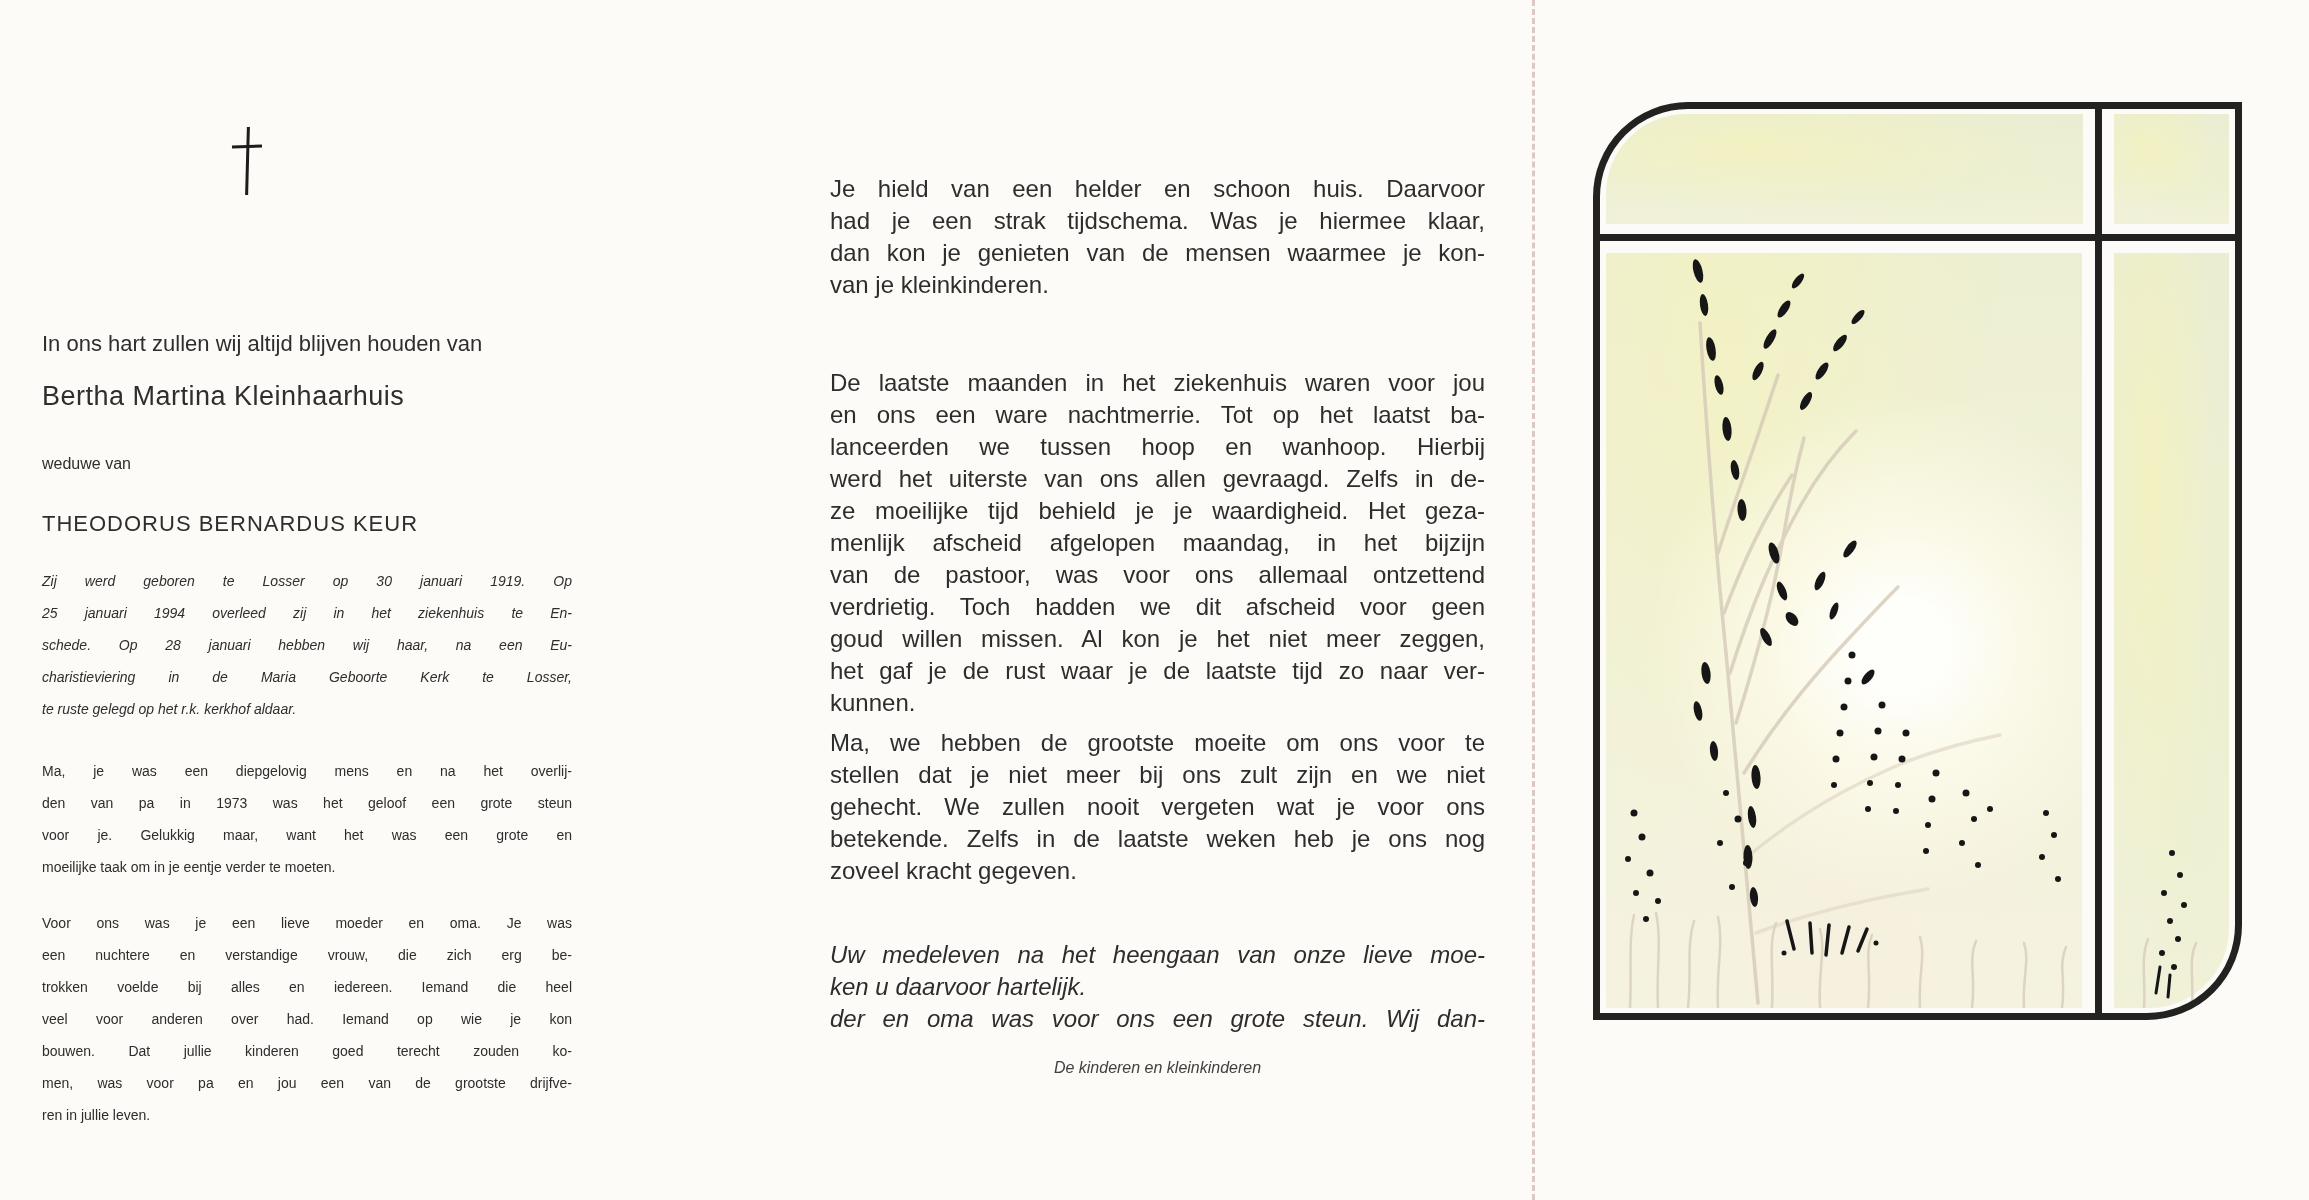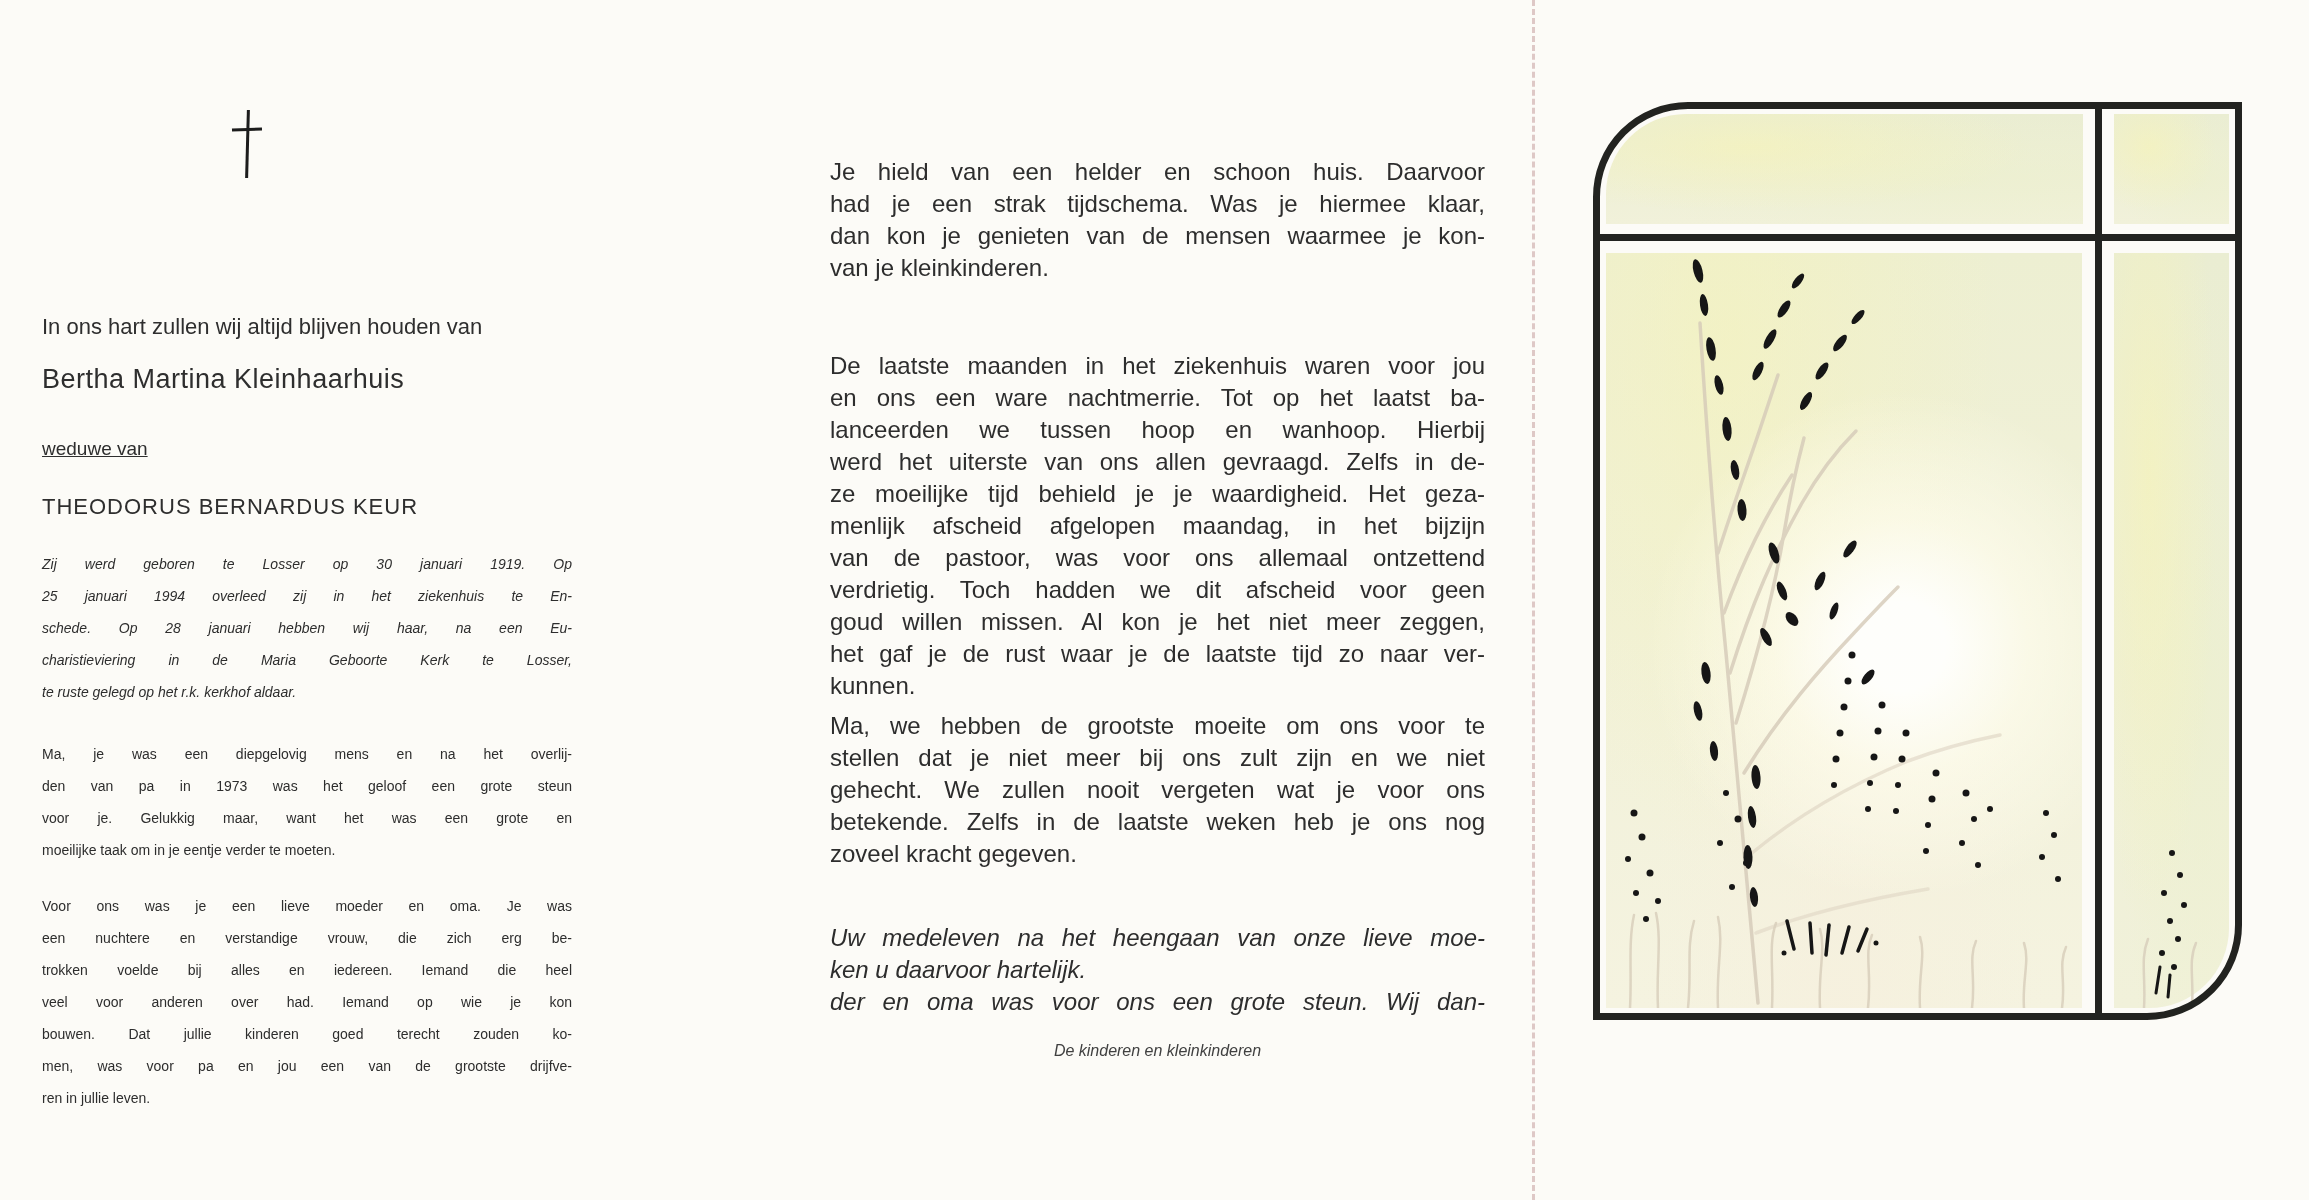--- a/index.html
+++ b/index.html
@@ -12,36 +12,36 @@
   }
   .card{position:relative;width:2309px;height:1200px;}
 
   
   .fold{
     position:absolute;left:1532px;top:0;height:1200px;width:0;
     border-left:3px dashed rgba(186,138,138,0.45);
   }
 
   
-  .col{position:absolute;top:0;height:1152px;}
+  .col{position:absolute;top:17px;height:1152px;}
   .col1{left:42px;width:530px;}
   .col2{left:830px;width:655px;}
 
   .block{position:absolute;left:0;width:100%;}
 
   .para{font-size:14px;line-height:32px;color:#2d2d2d;}
   .col2 .para{font-size:24px;}
   .para.italic{font-style:italic;}
   .tline{text-align:justify;text-align-last:justify;white-space:nowrap;}
   .tline.last{text-align-last:left;}
 
   .center{}
   .intro{font-size:22px;line-height:30px;}
   .name{font-size:27px;letter-spacing:0.5px;}
-  .widow{font-size:19px;text-decoration:underline;}
+  .widow{font-size:16px;}
   .husband{font-size:22px;letter-spacing:1px;}
 
   .signature{
     font-size:16px;font-style:italic;text-align:center;color:#404040;
   }
 
   
   .cross{position:absolute;left:190px;top:110px;width:30px;height:68px;}
   .cross::before{
     content:"";position:absolute;left:50%;top:0;width:3px;height:100%;

